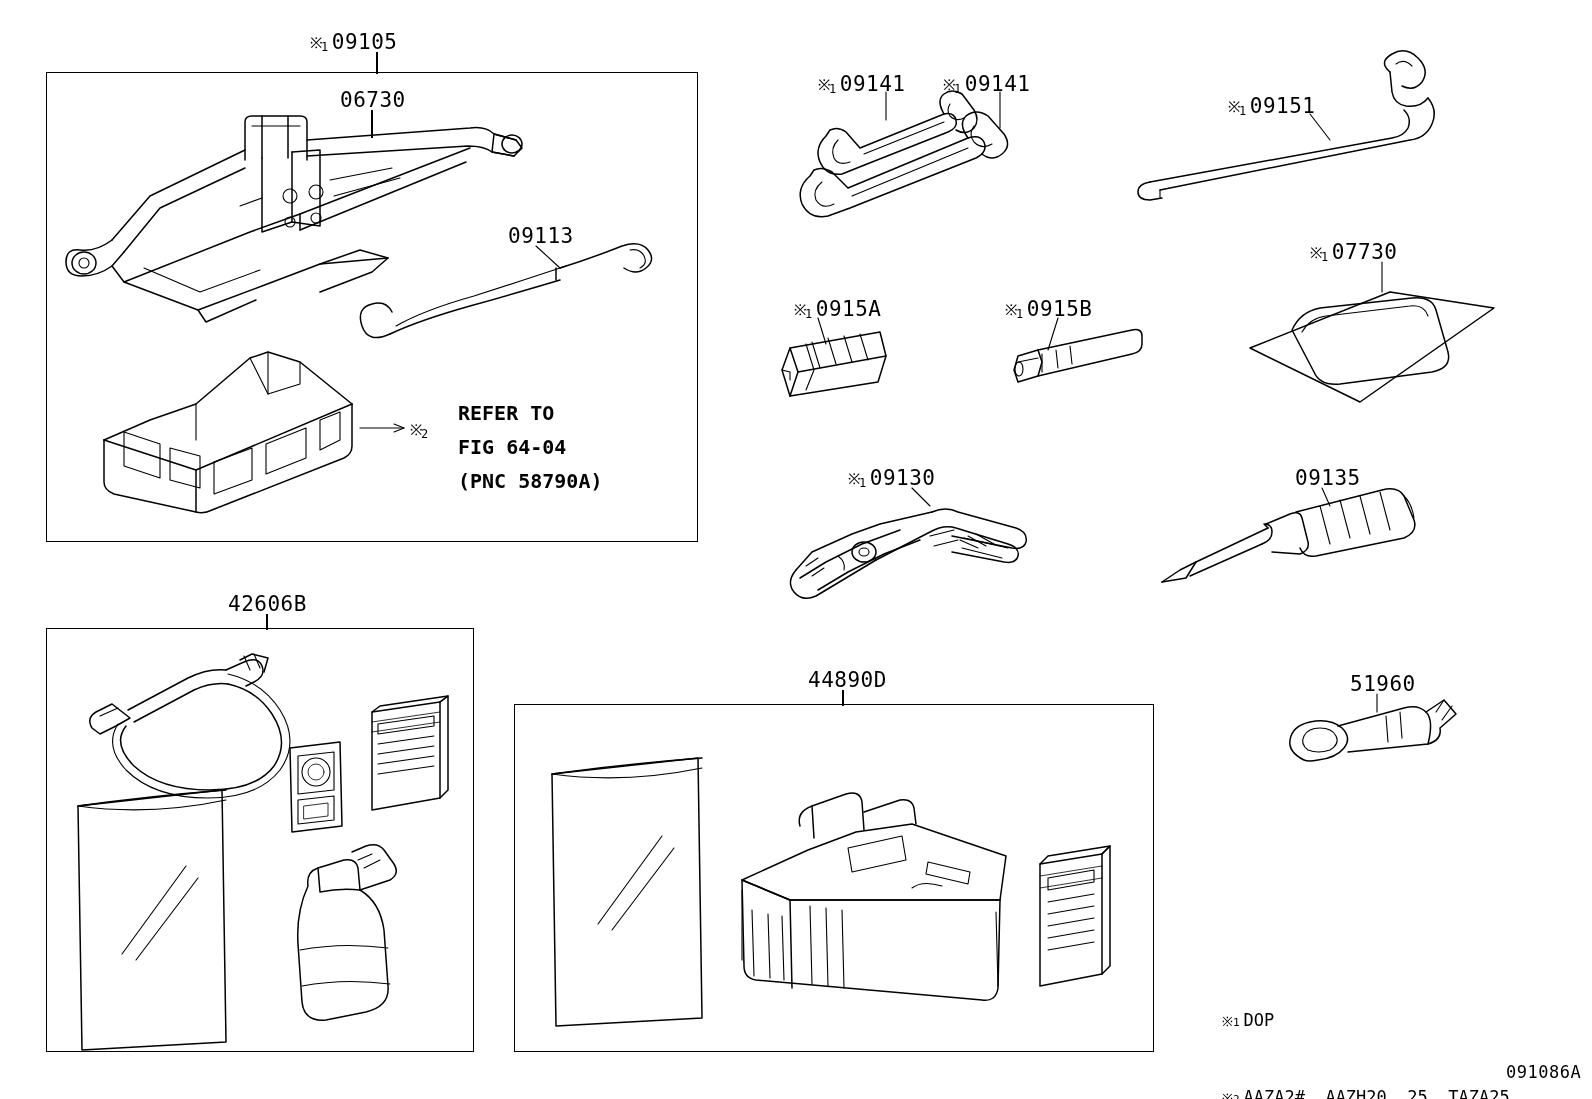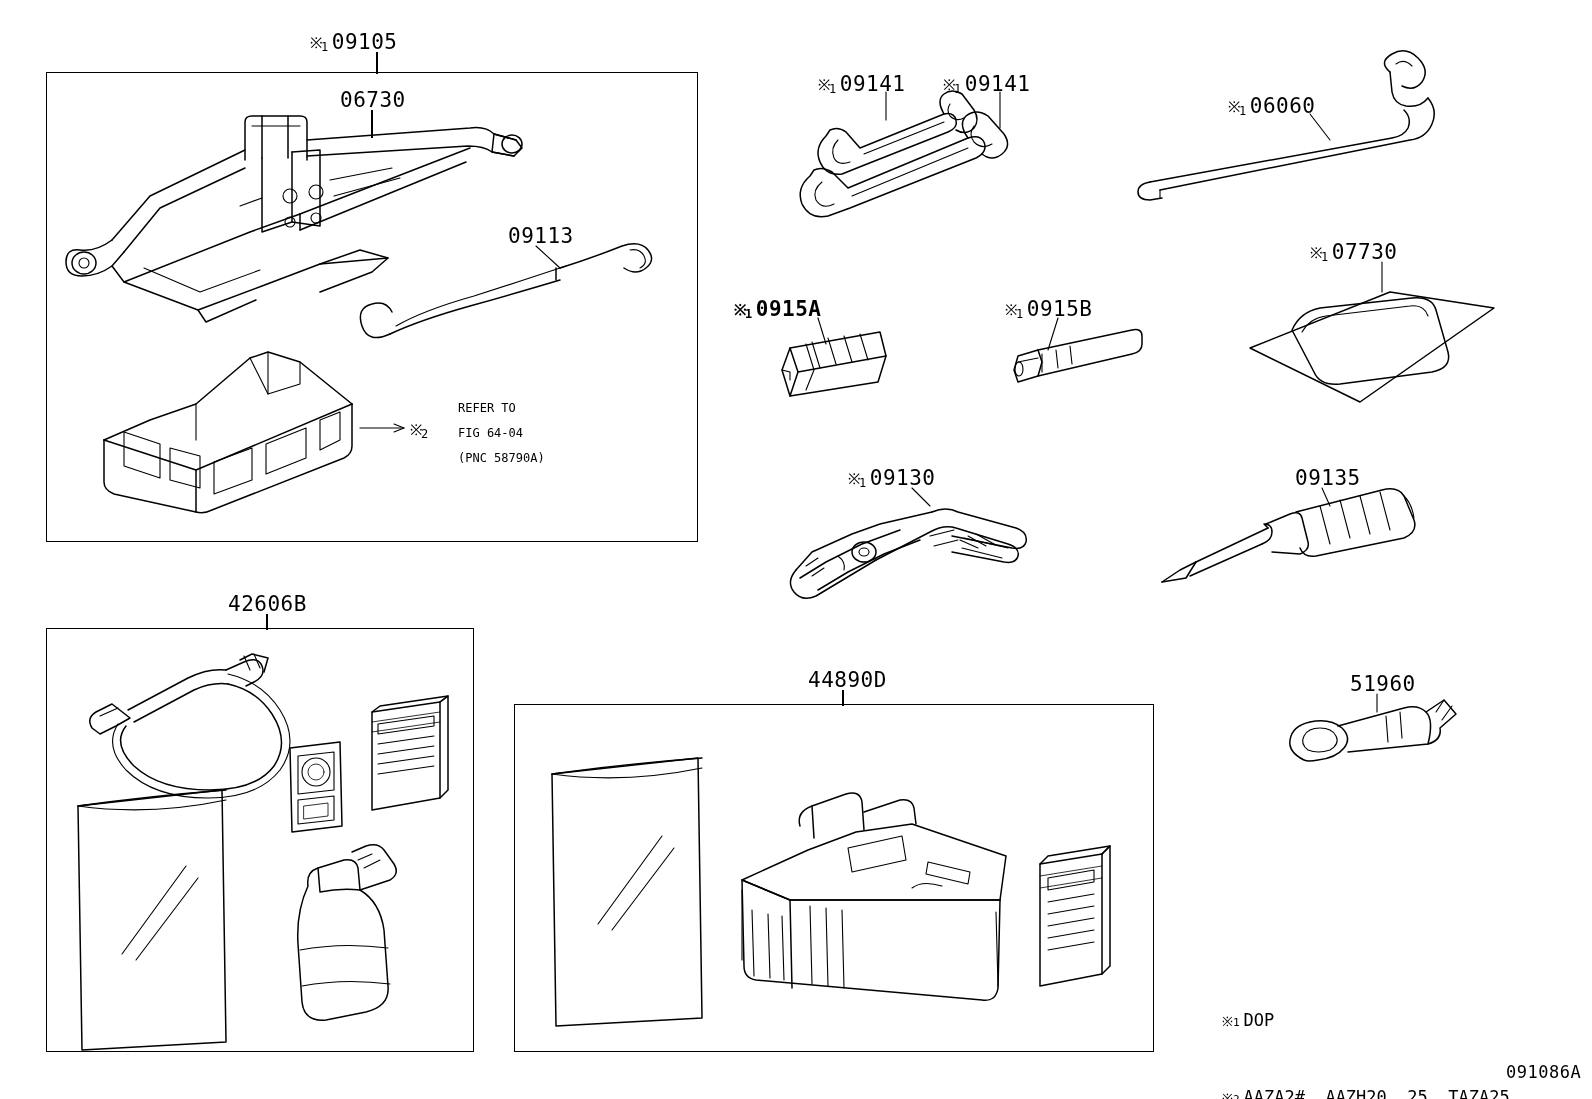--- a/index.html
+++ b/index.html
@@ -45,23 +45,24 @@
     box-sizing: border-box;
     background: transparent;
   }
   .leader {
     position: absolute;
     background: #000;
   }
   .note {
     position: absolute;
     font-family: "DejaVu Sans Mono", "Liberation Mono", monospace;
-    font-size: 12px;
-    line-height: 25px;
+    font-size: 20px;
+    line-height: 34px;
     white-space: pre;
+    font-weight: bold;
   }
   .footer {
     position: absolute;
     font-family: "DejaVu Sans Mono", "Liberation Mono", monospace;
     font-size: 17px;
     letter-spacing: 0.5px;
   }
   .legend {
     position: absolute;
     font-family: "DejaVu Sans Mono", "Liberation Mono", monospace;
@@ -334,23 +335,23 @@
   <div class="lbl" style="left:310px;top:30px;"><span class="mk">※</span><span class="mks">1</span><span>09105</span></div>
 
   <div class="lbl" style="left:340px;top:88px;"><span>06730</span></div>
 
   <div class="lbl" style="left:508px;top:224px;"><span>09113</span></div>
 
   <div class="lbl" style="left:818px;top:72px;"><span class="mk">※</span><span class="mks">1</span><span>09141</span></div>
 
   <div class="lbl" style="left:943px;top:72px;"><span class="mk">※</span><span class="mks">1</span><span>09141</span></div>
 
-  <div class="lbl" style="left:1228px;top:94px;"><span class="mk">※</span><span class="mks">1</span><span>06060</span></div>
-
-  <div class="lbl" style="left:734px;top:297px;font-weight:bold;"><span class="mk">※</span><span class="mks">1</span><span>0915A</span></div>
+  <div class="lbl" style="left:1228px;top:94px;"><span class="mk">※</span><span class="mks">1</span><span>09151</span></div>
+
+  <div class="lbl" style="left:794px;top:297px;"><span class="mk">※</span><span class="mks">1</span><span>0915A</span></div>
 
   <div class="lbl" style="left:1005px;top:297px;"><span class="mk">※</span><span class="mks">1</span><span>0915B</span></div>
 
   <div class="lbl" style="left:1310px;top:240px;"><span class="mk">※</span><span class="mks">1</span><span>07730</span></div>
 
   <div class="lbl" style="left:848px;top:466px;"><span class="mk">※</span><span class="mks">1</span><span>09130</span></div>
 
   <div class="lbl" style="left:1295px;top:466px;"><span>09135</span></div>
 
   <div class="lbl" style="left:228px;top:592px;"><span>42606B</span></div>

